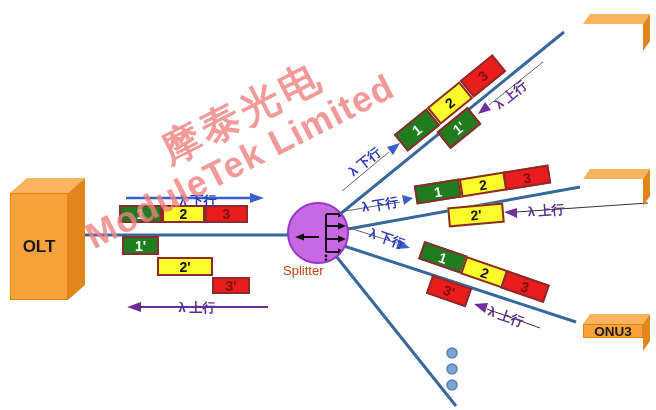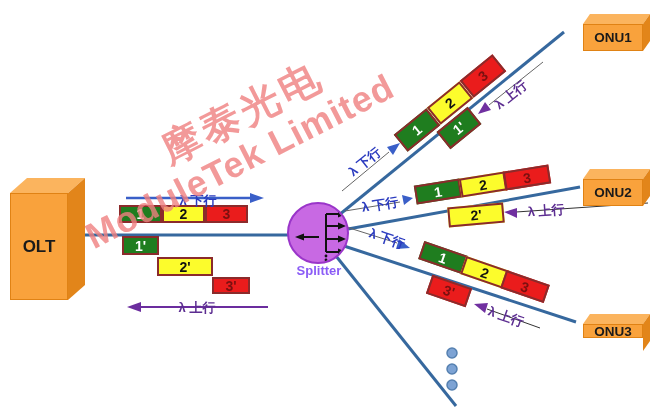--- a/index.html
+++ b/index.html
@@ -19,22 +19,22 @@
   .fbox.y{background:#FCFC2C;color:#111111;}
   .fbox.r{background:#EA1C1C;color:#7B1010;}
   
   .lam{position:absolute;z-index:4;font-weight:bold;font-size:13px;white-space:nowrap;
        transform-origin:center;}
   .lam.down{color:#2B3BBF;}
   .lam.up{color:#5C2D91;}
   
   #splitter{position:absolute;left:287px;top:202px;width:62px;height:62px;border-radius:50%;
             background:#C869E3;border:2px solid #9A35C9;box-sizing:border-box;overflow:hidden;z-index:2;}
-  #splitter-label{position:absolute;left:283px;top:263px;width:72px;text-align:center;
-                  font-weight:bold;font-size:13px;color:#8b5cf6;z-index:3;}
+  #splitter-label{position:absolute;left:283px;top:263px;width:72px;text-align:left;
+                  font-weight:normal;font-size:13px;color:#c2410c;z-index:3;}
   
   #watermark{position:absolute;left:230px;top:142px;transform:translate(-50%,-50%) rotate(-27deg);
              z-index:6;color:#F08080;opacity:0.8;font-weight:bold;pointer-events:none;
              width:max-content;text-align:left;}
   #watermark .w1{font-size:40px;line-height:44px;margin-left:106px;letter-spacing:4px;}
   #watermark .w2{font-size:36px;line-height:42px;letter-spacing:1px;}
 </style>
 </head>
 <body>
 
@@ -77,26 +77,24 @@
 
   <div class="node3d" style="left:10px;top:178px;width:75px;height:142px;">
     <div class="n-top" style="left:0;top:0;width:75px;height:15px;clip-path:polygon(0 100%,22.7% 0,100% 0,77.3% 100%);"></div>
     <div class="n-side" style="left:58px;top:0;width:17px;height:122px;clip-path:polygon(0 12.3%,100% 0,100% 87.7%,0 100%);"></div>
     <div class="n-front" style="left:0;top:15px;width:58px;height:107px;font-size:17px;">OLT</div>
   </div>
 
   <div class="node3d" style="left:583px;top:14px;width:67px;height:37px;">
     <div class="n-top" style="left:0;top:0;width:67px;height:10px;clip-path:polygon(0 100%,10.4% 0,100% 0,89.6% 100%);"></div>
     <div class="n-side" style="left:60px;top:0;width:7px;height:37px;clip-path:polygon(0 27%,100% 0,100% 73%,0 100%);"></div>
-    <div class="n-front" style="left:0;top:10px;width:60px;height:27px;font-size:13.5px;">ONU1</div>
   </div>
   <div class="node3d" style="left:583px;top:169px;width:67px;height:37px;">
     <div class="n-top" style="left:0;top:0;width:67px;height:10px;clip-path:polygon(0 100%,10.4% 0,100% 0,89.6% 100%);"></div>
     <div class="n-side" style="left:60px;top:0;width:7px;height:37px;clip-path:polygon(0 27%,100% 0,100% 73%,0 100%);"></div>
-    <div class="n-front" style="left:0;top:10px;width:60px;height:27px;font-size:13.5px;">ONU2</div>
   </div>
   <div class="node3d" style="left:583px;top:314px;width:67px;height:37px;">
     <div class="n-top" style="left:0;top:0;width:67px;height:10px;clip-path:polygon(0 100%,10.4% 0,100% 0,89.6% 100%);"></div>
     <div class="n-side" style="left:60px;top:0;width:7px;height:37px;clip-path:polygon(0 27%,100% 0,100% 73%,0 100%);"></div>
     <div class="n-front" style="left:0;top:10px;width:60px;height:14px;font-size:13.5px;">ONU3</div>
   </div>
 
   <div id="splitter">
     <svg width="62" height="62">
       <line x1="37" y1="10" x2="37" y2="48" stroke="#111" stroke-width="2"></line>

